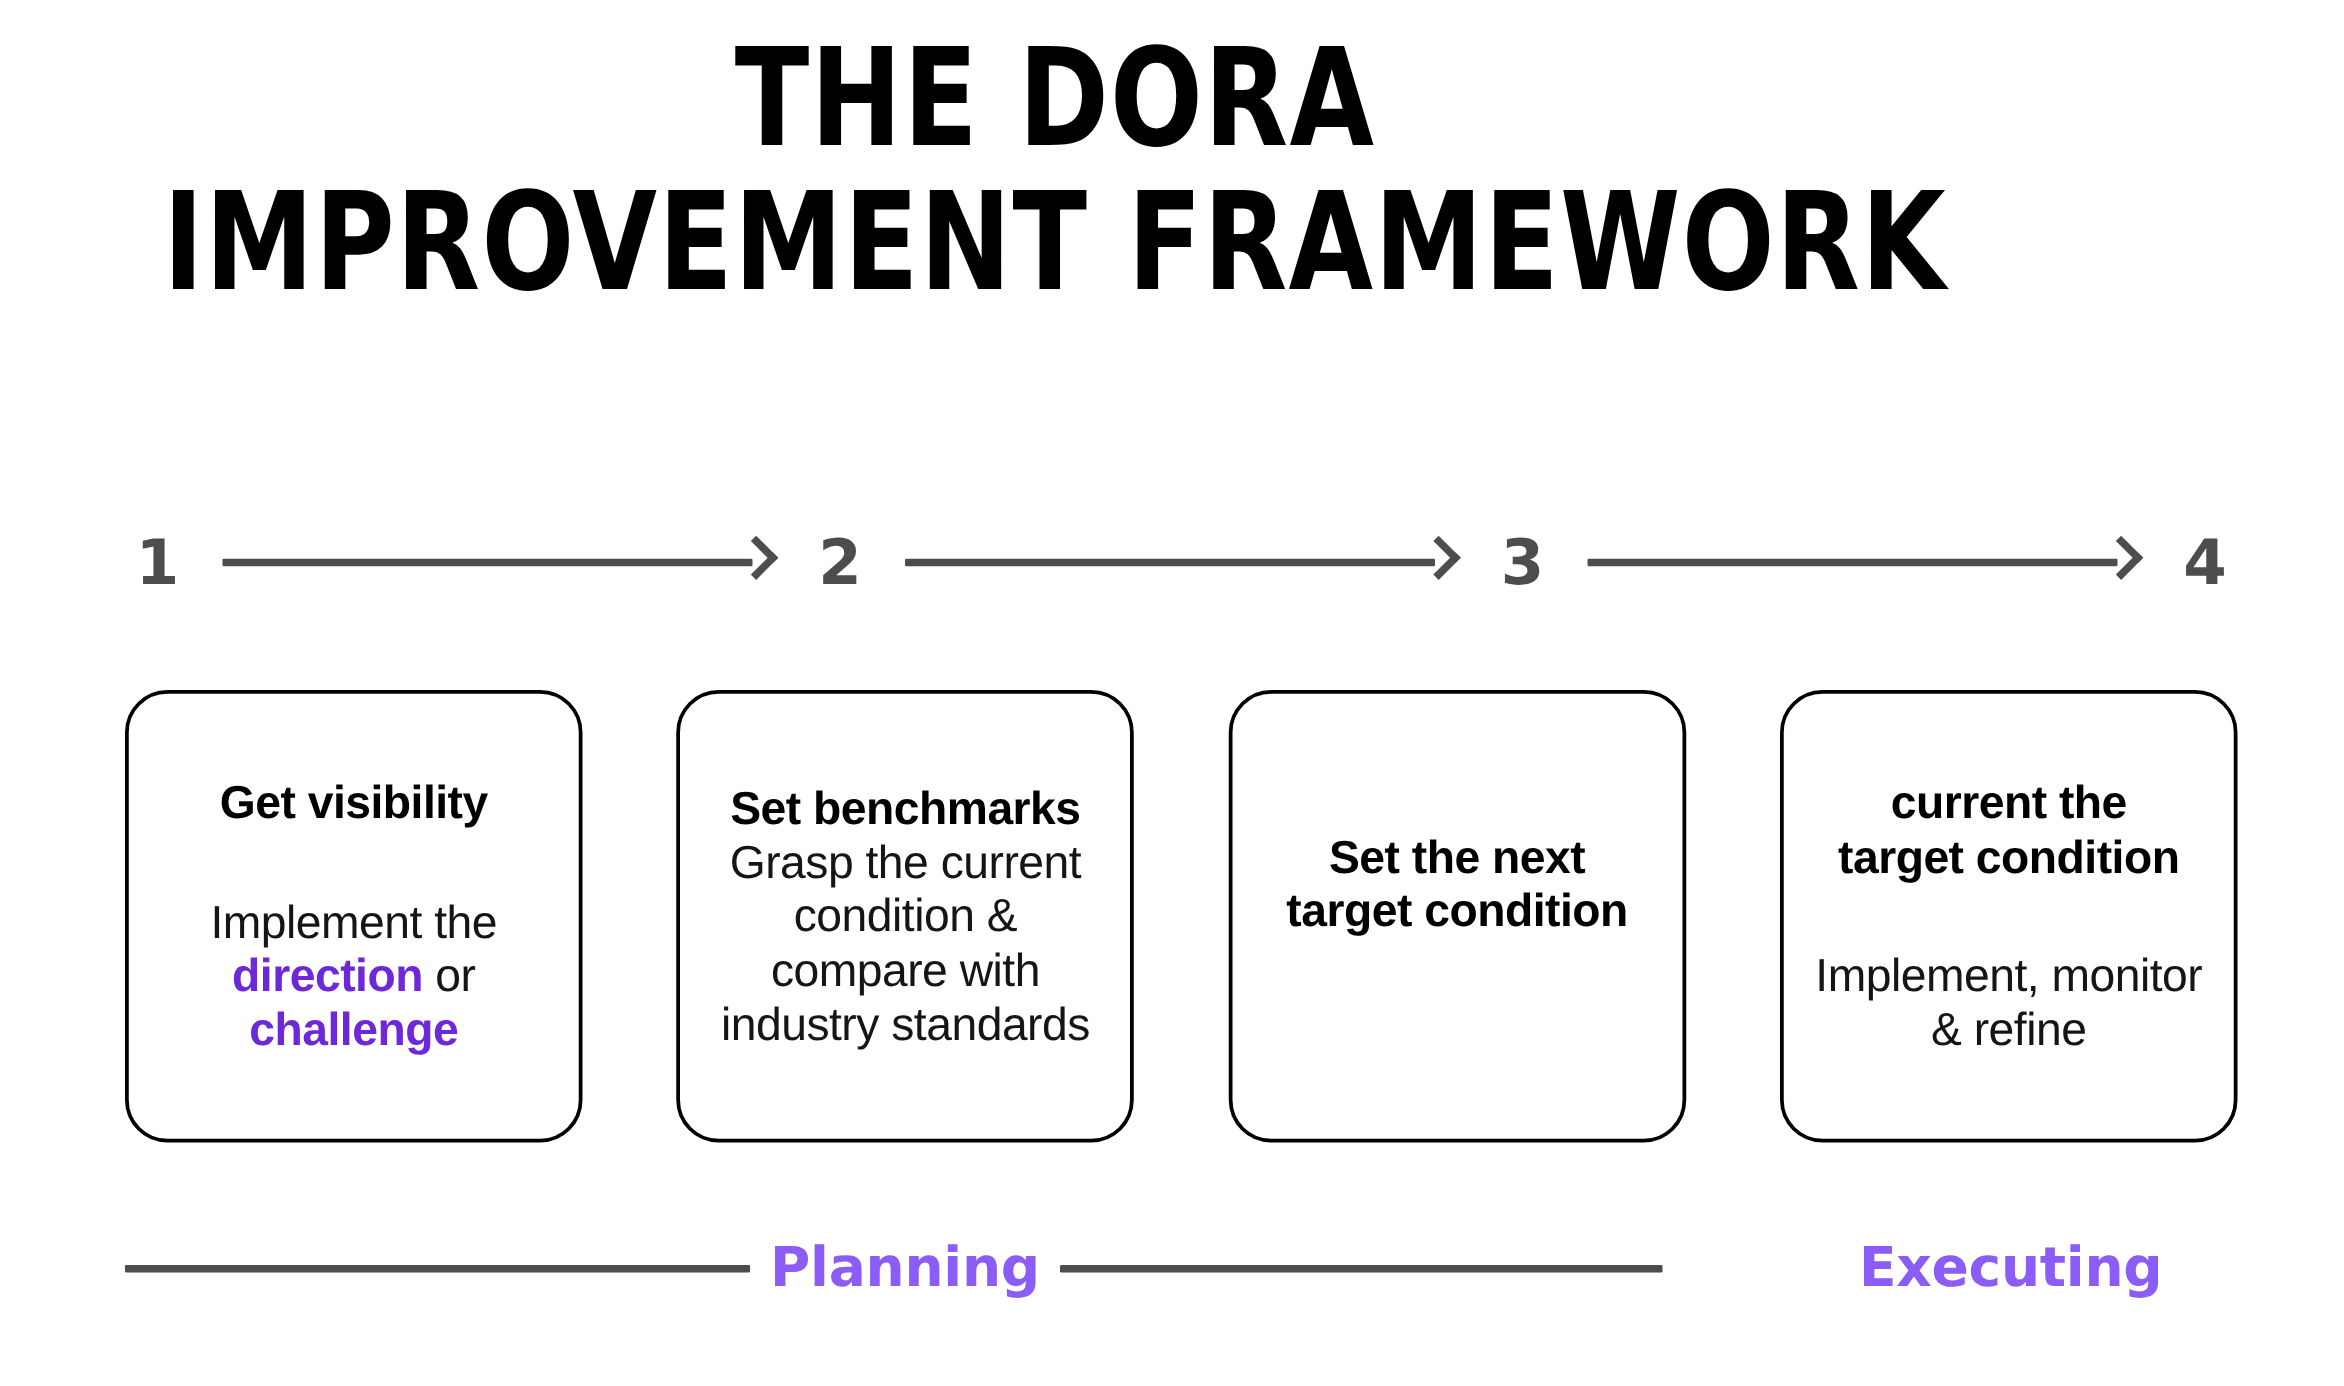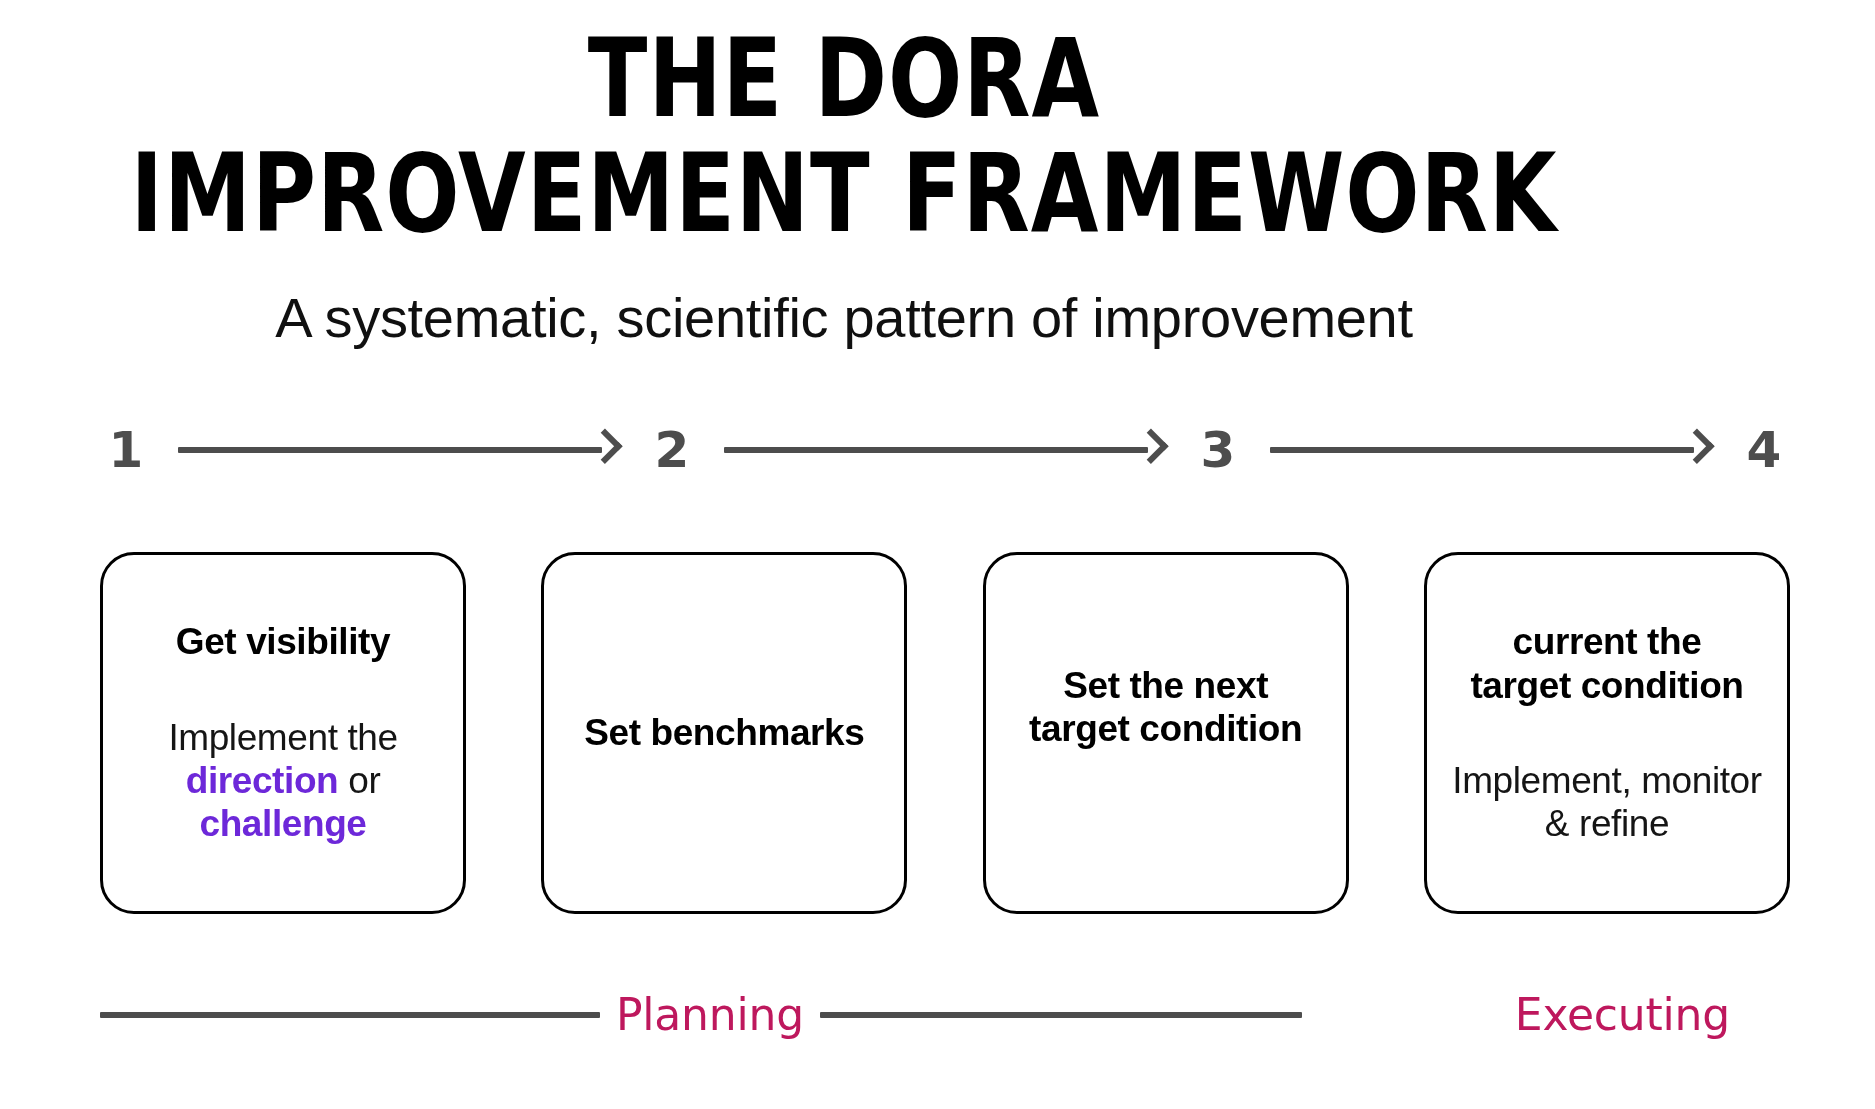--- a/index.html
+++ b/index.html
@@ -161,41 +161,40 @@
   }
   .phase-line {
     height: 6px;
     background: #4d4d4d;
     border-radius: 1px;
   }
   .line-a { width: 500px; flex: 0 0 auto; }
   .line-b { width: 482px; flex: 0 0 auto; }
   .phase-label {
     font-family: "DejaVu Sans", sans-serif;
-    font-weight: 400;
+    font-weight: 700;
     font-size: 44px;
     line-height: 1;
-    color: #be185d;
+    color: #8b5cf6;
     letter-spacing: -0.2px;
     white-space: nowrap;
     padding: 0 16px;
     flex: 0 0 auto;
   }
   .phase-spacer { flex: 1 1 auto; }
   .label-executing { padding-right: 60px; }
 </style>
 </head>
 <body>
 
 <div class="header">
   <h1 class="title">
     <span class="title-line">THE DORA</span>
     <span class="title-line">IMPROVEMENT FRAMEWORK</span>
   </h1>
-  <p class="subtitle">A systematic, scientific pattern of improvement</p>
 </div>
 
 <div class="steps-row">
 
   <div class="step-num">1</div>
 
   <div class="arrow">
     <div class="arrow-line"></div>
     <div class="arrow-head"></div>
   </div>
@@ -222,20 +221,21 @@
 
   <div class="card">
     <div class="card-heading">Get visibility</div>
     <div class="gap-lg"></div>
     <div class="card-body"><span>Implement the </span><b>direction</b><span> or </span><b>challenge</b></div>
   </div>
 
   <div class="card">
     <div class="card-heading">Set benchmarks</div>
     <div class="gap-sm"></div>
+    <div class="card-body">Grasp the current condition &amp; compare with industry standards</div>
   </div>
 
   <div class="card">
     <div class="card-heading">
       <div>Set the next</div>
       <div>target condition</div>
     </div>
     <div class="gap-lg"></div>
   </div>
 

